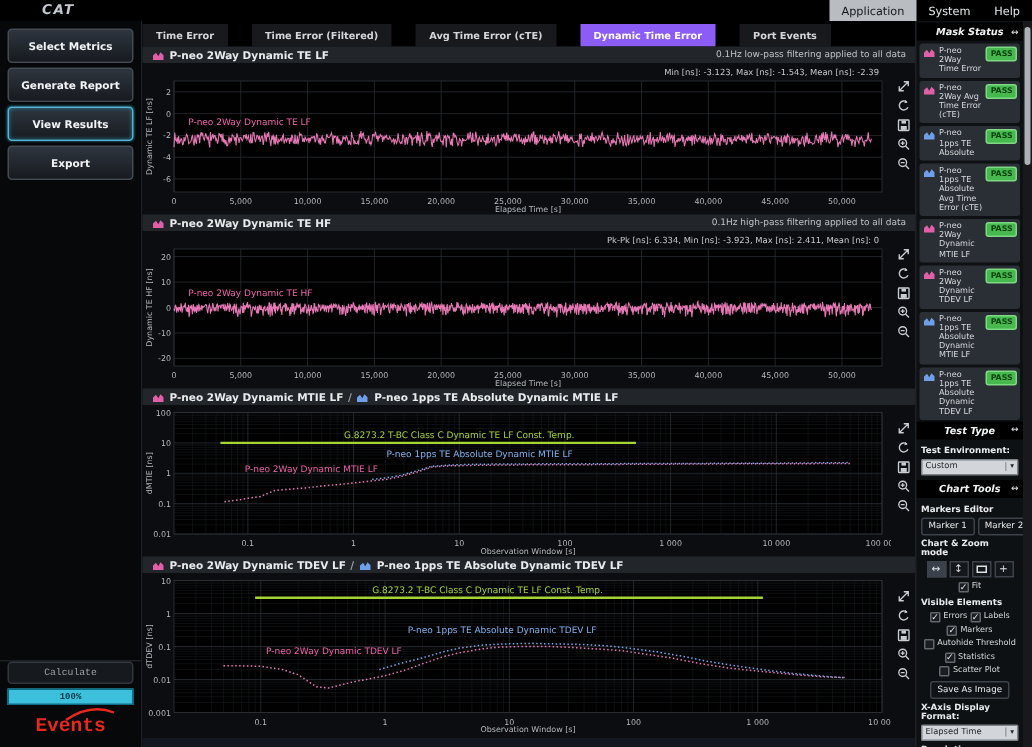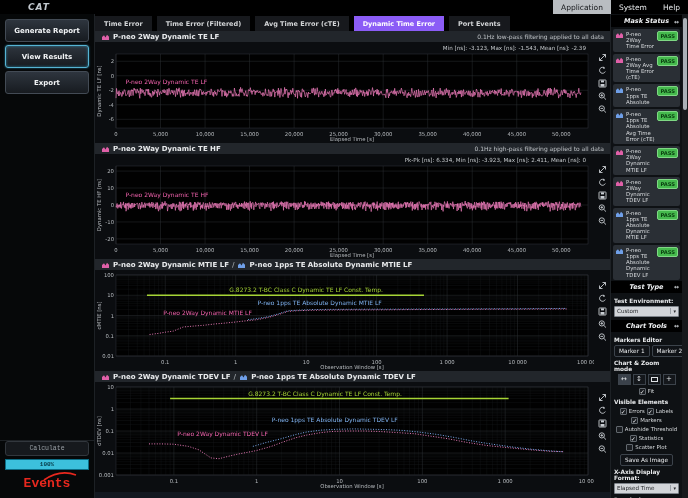--- a/index.html
+++ b/index.html
@@ -26,21 +26,21 @@
     font-size:7px;font-weight:bold;color:#f2f4f6;cursor:pointer;}
   .lb-btn.active{border-color:#56b4d4;box-shadow:0 0 3px #2c7d99 inset,0 0 2px #2c7d99;}
   .lb-bottom{margin-top:auto;border-top:1px solid #1d2125;padding:0 0 2px 0;font-family:Liberation Mono, monospace;}
   .calc-btn{margin:0 5px;height:15px;border:1px solid #32373d;border-radius:3px;background:#16191d;
     display:flex;align-items:center;justify-content:center;font-size:6.5px;color:#9aa0a6;}
   .progress{margin:3px 5px;height:11px;border:1px solid #0c6d85;display:flex;align-items:center;justify-content:center;
     font-size:6px;font-weight:bold;color:#063744;}
   .brand{position:relative;margin-top:6px;text-align:center;font-weight:bold;font-size:13px;color:#e8281e;height:20px;}
   .brand svg{position:absolute;top:-4px;left:50%;margin-left:-4px;}
   
-  .tabs{height:17px;background:#000;display:flex;align-items:stretch;gap:5px;padding-top:2px;}
+  .tabs{height:17px;background:#000;display:flex;align-items:stretch;gap:16px;padding-top:2px;}
   .tab{padding:0 9px;display:flex;align-items:center;background:#17191d;color:#d3d5d7;font-size:6.5px;font-weight:bold;cursor:pointer;white-space:nowrap;}
   .tab.active{background:#8b5cf6;color:#fff;}
   
   .charts{display:flex;flex-direction:column;}
   .chartblock{position:relative;}
   .c-titlerow{height:11px;background:#22262b;display:flex;align-items:center;padding:0 6px;gap:3px;}
   .c-title{font-size:7px;font-weight:bold;color:#e9ebed;white-space:nowrap;}
   .c-sep{font-size:7px;color:#9aa0a5;font-weight:bold;}
   .c-note{margin-left:auto;font-size:6px;color:#bfc3c7;}
   .c-row{display:flex;}
@@ -83,20 +83,21 @@
     <div class="topmenu" id="topmenu">
         <div class="mi active">Application</div>
         <div class="mi">System</div>
         <div class="mi">Help</div>
       </div>
   </div>
   <div class="body">
 
     <div class="leftbar">
       <div class="lb-buttons" id="lbButtons">
+          <div class="lb-btn">Select Metrics</div>
           <div class="lb-btn">Generate Report</div>
           <div class="lb-btn active">View Results</div>
           <div class="lb-btn">Export</div>
         </div>
       <div class="lb-bottom">
         <div class="calc-btn">Calculate</div>
         <div class="progress" id="progressBar" style="background: rgb(60, 192, 220);">
           <span>100%</span>
         </div>
         <div class="brand">

